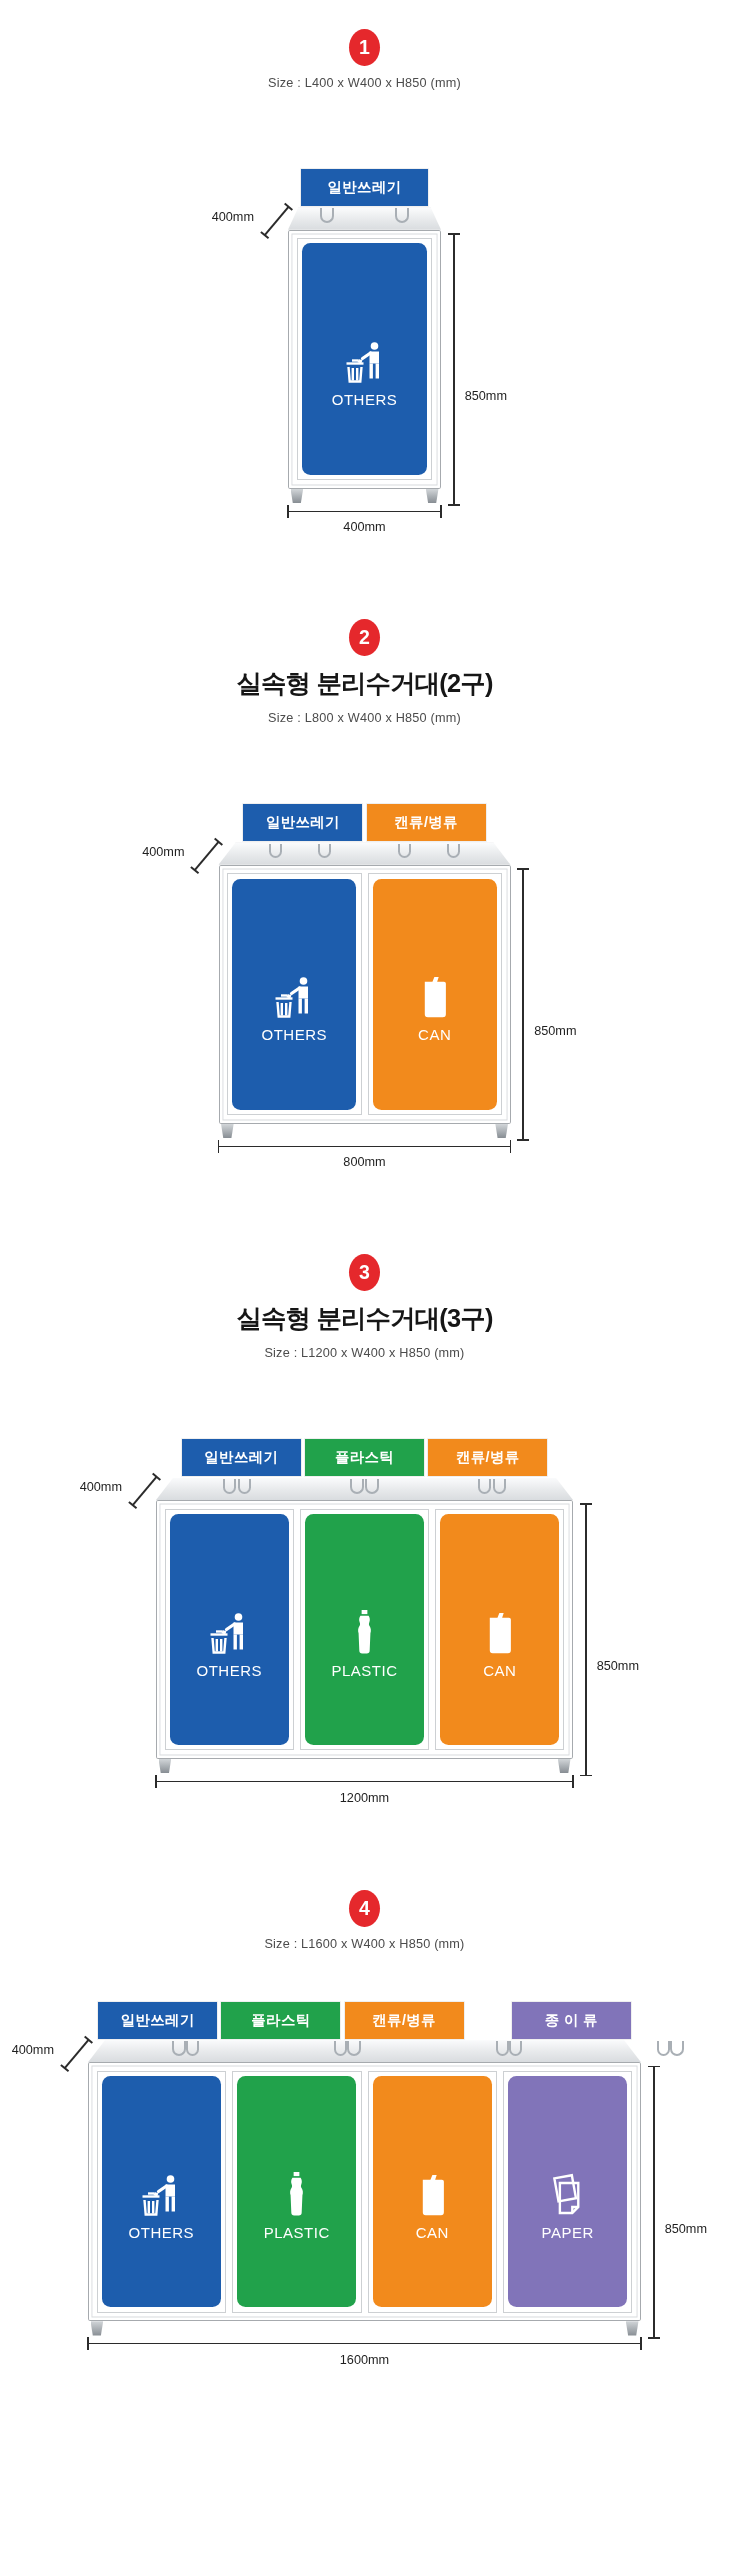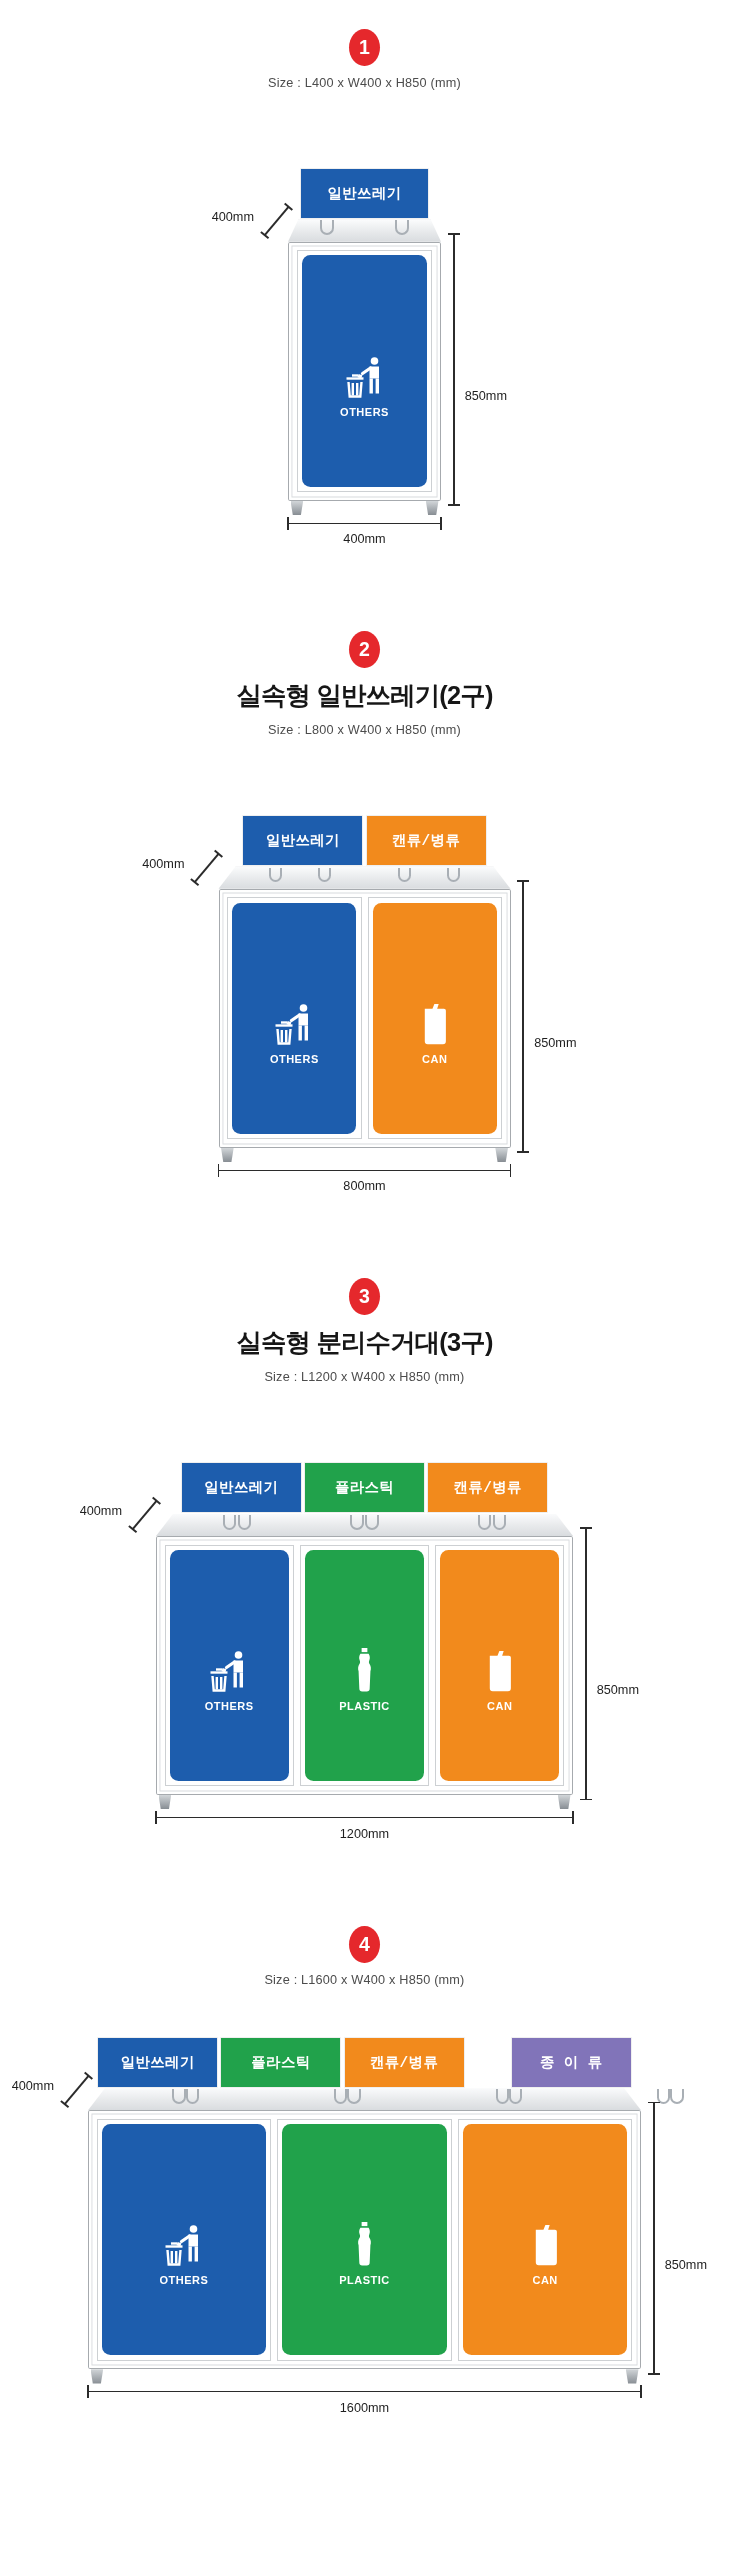--- a/index.html
+++ b/index.html
@@ -21,24 +21,23 @@
 
   .diagram{position:relative;margin-top:79px;}
   .d1{width:153px;}
   .d2{width:292px;}
   .d3{width:417px;}
   .d4{width:553px;}
   .d4.diagram{margin-top:51px;}
 
   .signs-row{display:flex;justify-content:center;gap:4.2px;position:relative;z-index:2;}
   .sign{
-    width:119px;height:49px;display:flex;align-items:center;justify-content:center;
+    width:119px;height:37px;display:flex;align-items:center;justify-content:center;
     color:#fff;font-size:14.4px;font-weight:bold;letter-spacing:0.4px;
     box-shadow:0 0 0 0.8px rgba(0,0,0,0.08);
-    font-family:Liberation Mono, monospace;
   }
   .d1 .sign{width:127px;}
 
   .frame{height:22px;position:relative;margin-top:1.7px;}
   .frame-surface{
     position:absolute;inset:0;
     clip-path:polygon(17px 0, calc(100% - 17px) 0, 100% 100%, 0 100%);
     background:linear-gradient(180deg,#fafbfc 0%,#e7e9eb 55%,#d9dcdf 100%);
     filter:drop-shadow(0 0 0.8px #9aa0a5);
   }
@@ -54,21 +53,21 @@
     height:259px;background:#fff;border:1.7px solid #a6aaae;border-radius:1.7px;
     box-shadow:inset 0 0 0 2.5px #ffffff, inset 0 0 0 3.4px #d7dadd;
     padding:7.6px;display:flex;gap:6px;box-sizing:border-box;position:relative;z-index:1;
   }
   .cell{flex:1;border:0.8px solid #cdd0d3;padding:4.2px;display:flex;}
   .panel{
     flex:1;border-radius:8.5px;display:flex;flex-direction:column;
     align-items:center;justify-content:center;padding-top:29px;
   }
   .panel svg{height:46px;width:auto;}
-  .panel-label{margin-top:6px;color:#fff;font-weight:bold;font-size:11px;letter-spacing:0.5px;}
+  .panel-label{margin-top:6px;color:#fff;font-weight:normal;font-size:15px;letter-spacing:0.5px;}
 
   .legs-row{display:flex;justify-content:space-between;padding:0 2.5px;height:14.4px;}
   .leg{
     width:12.7px;height:14.4px;
     background:linear-gradient(180deg,#d2d6d9,#878d93);
     clip-path:polygon(0 0,100% 0,82% 100%,18% 100%);
   }
 
   .dim-bottom{margin-top:7.6px;position:relative;border-top:1.7px solid #2b2b2b;height:0;}
   .dim-bottom::before,.dim-bottom::after{
@@ -153,21 +152,21 @@
     <div class="dim-right"></div>
     <div class="height-label">850mm</div>
 
     <div class="depth-line"></div>
     <div class="depth-label">400mm</div>
   </div>
 </div>
 
 <div class="section">
   <div class="badge" style="background-color: rgb(229, 40, 44);">2</div>
-  <div class="title">실속형 일반쓰레기(2구)</div>
+  <div class="title">실속형 분리수거대(2구)</div>
   <div class="size-line">Size : L800 x W400 x H850 (mm)</div>
 
   <div class="diagram d2">
     <div class="signs-row">
       <div class="sign" style="background-color: rgb(29, 93, 173);">일반쓰레기</div>
       <div class="sign" style="background-color: rgb(242, 138, 28);">캔류/병류</div>
     </div>
 
     <div class="frame">
       <div class="frame-surface"></div>
@@ -381,20 +380,32 @@
         </div>
       </div>
       <div class="cell">
         <div class="panel" style="background-color: rgb(242, 138, 28);">
           <svg viewBox="0 0 30 48">
             <path d="M5 8 h8 l2 -5 h4.5 l-1.6 5 H25 q2 0 2 2 v32 q0 3 -3 3 H8 q-3 0 -3 -3 z" fill="#fff"></path>
           </svg>
           <div class="panel-label">CAN</div>
         </div>
       </div>
+      <div class="cell">
+        <div class="panel" style="background-color: rgb(129, 116, 185);">
+          <svg viewBox="0 0 46 50">
+            <g fill="none" stroke="#fff" stroke-width="2.6">
+              <path d="M8 7 l19 -3.5 4.5 25 -19 3.5 z"></path>
+              <path d="M14 12 h20 v26 l-6.5 6.5 h-13.5 z"></path>
+              <path d="M34 38 h-6.5 v6.5"></path>
+            </g>
+          </svg>
+          <div class="panel-label">PAPER</div>
+        </div>
+      </div>
     </div>
 
     <div class="legs-row">
       <div class="leg"></div>
       <div class="leg"></div>
     </div>
 
     <div class="dim-bottom"></div>
     <div class="dim-bottom-label">1600mm</div>
 

